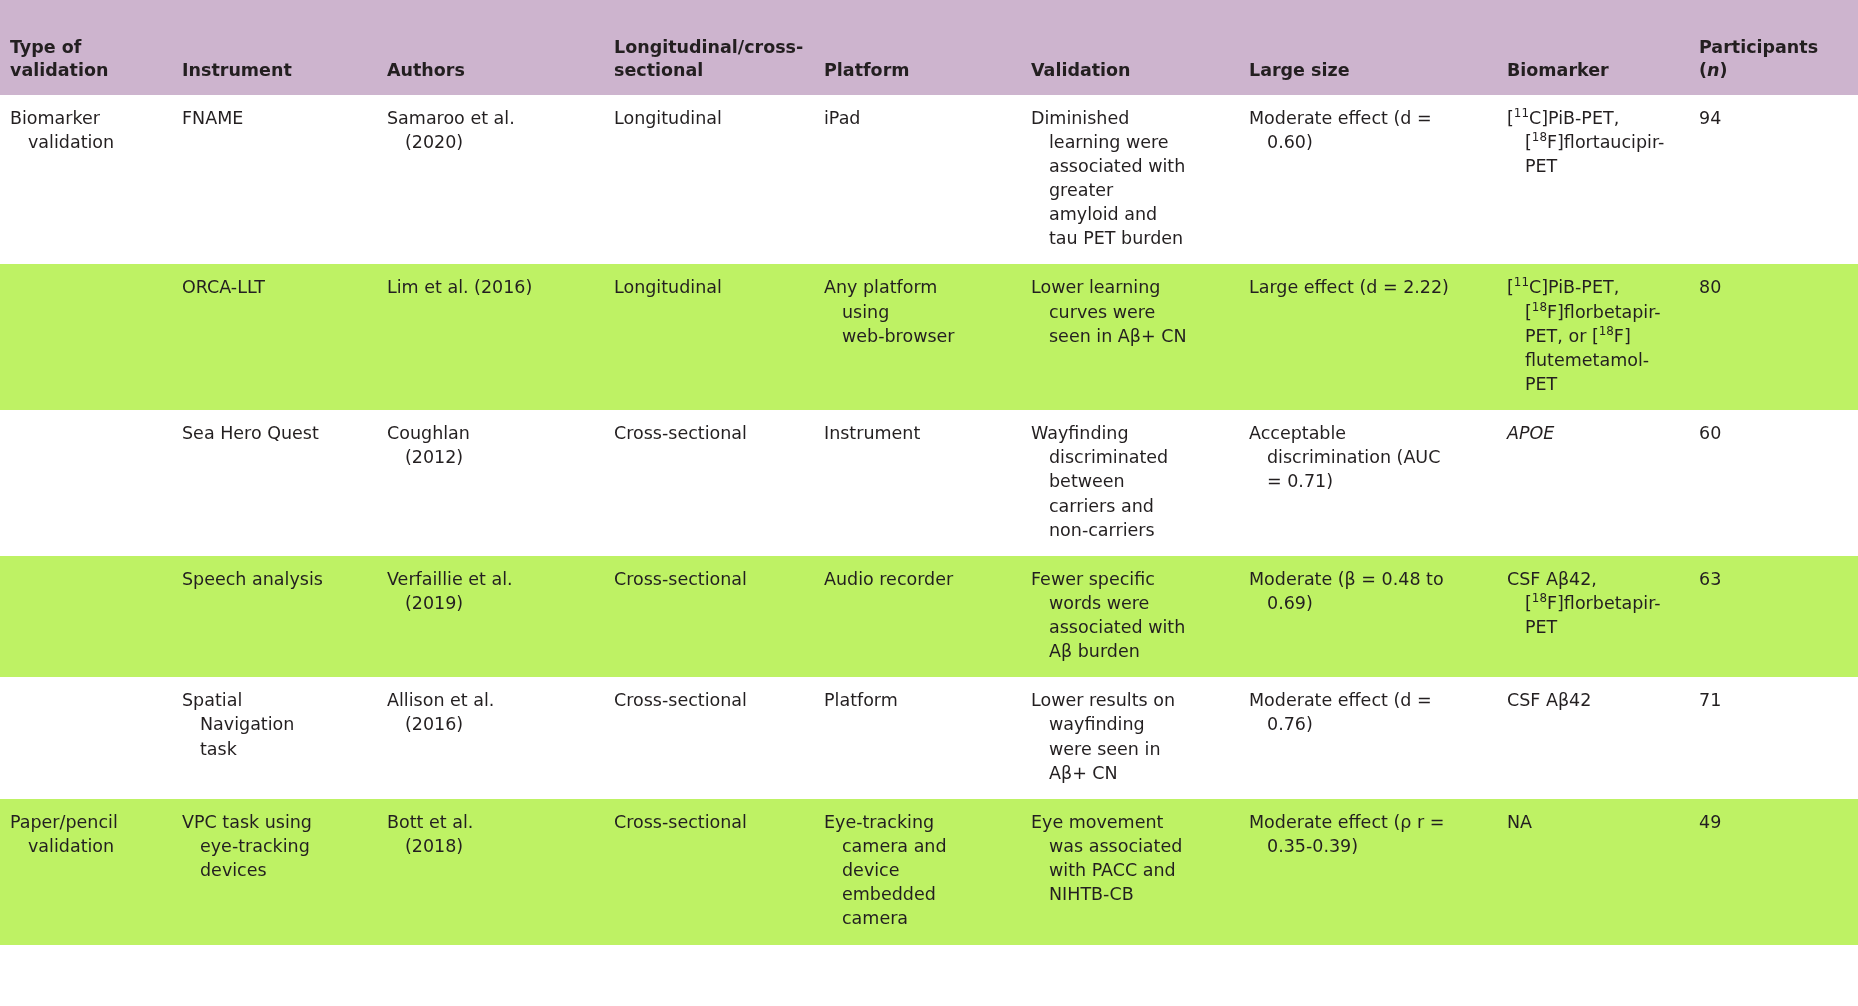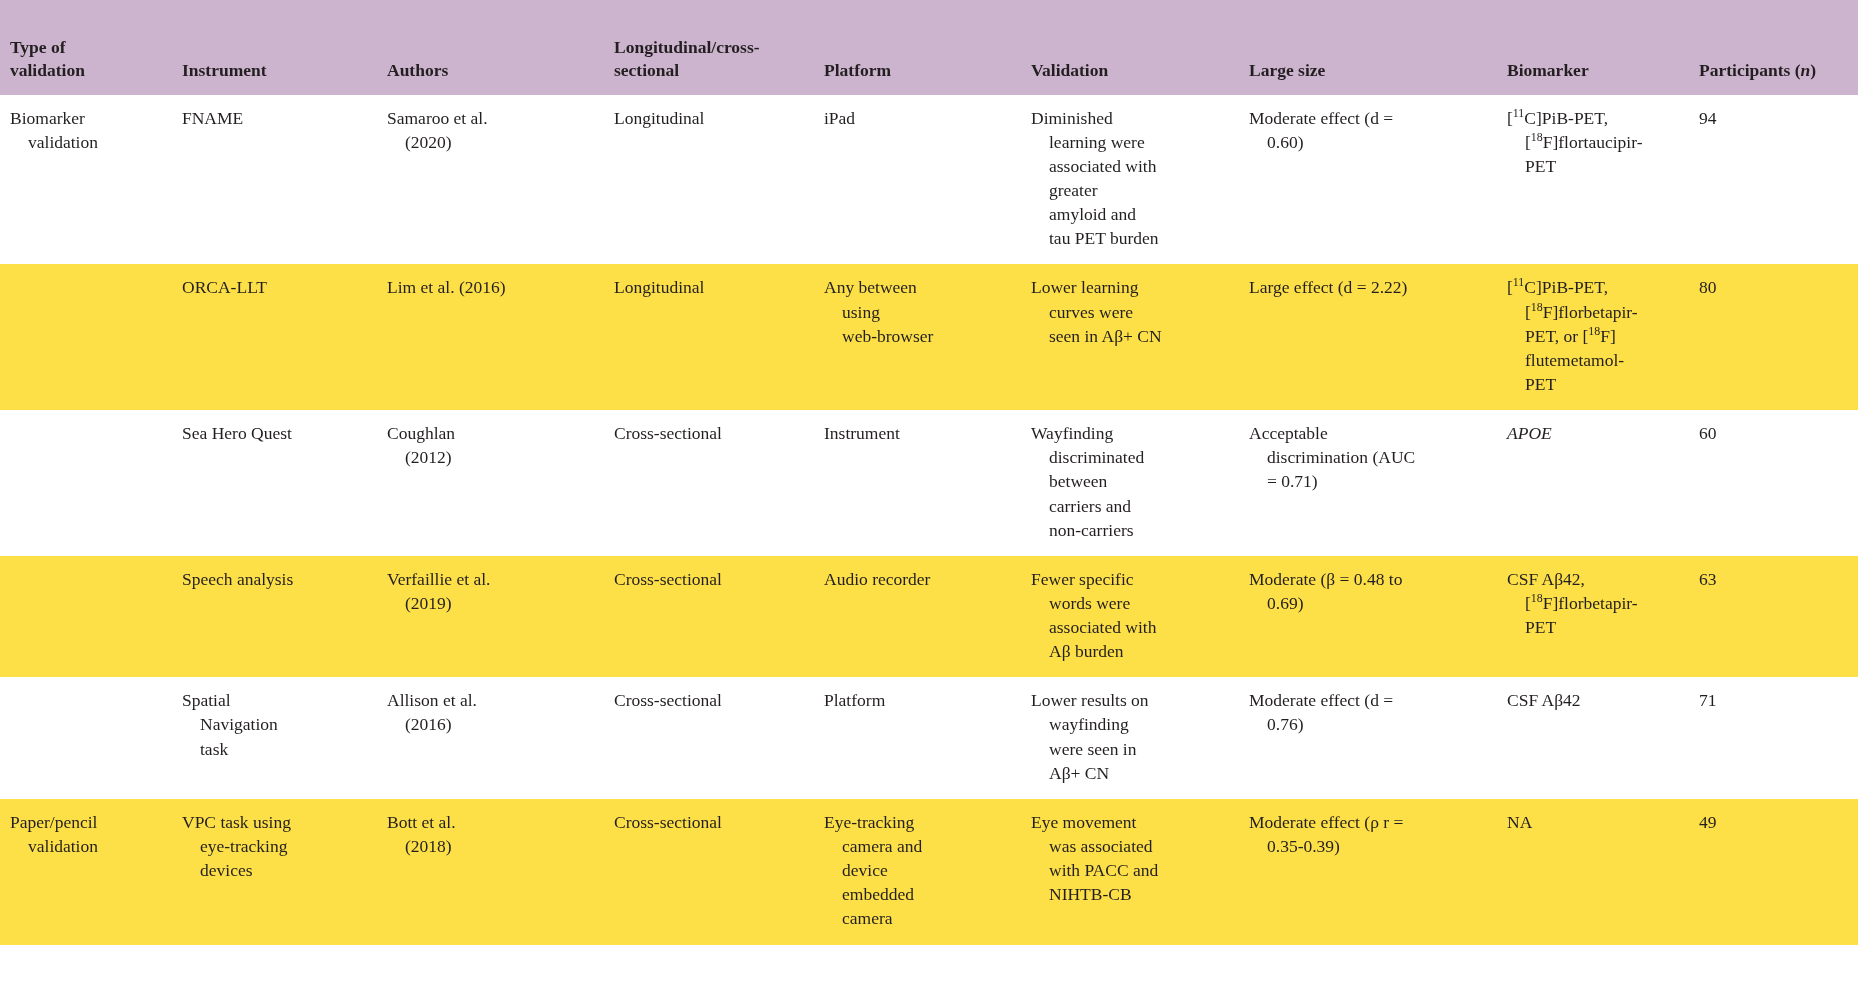--- a/index.html
+++ b/index.html
@@ -11,21 +11,20 @@
     width: 1858px;
     height: 1006px;
     font-family: "DejaVu Sans", "Liberation Sans", sans-serif;
     color: #231f20;
     overflow: hidden;
   }
   .table-wrap {
     width: 1838px;
     box-sizing: border-box;
     padding: 0;
-    font-family: Liberation Serif, serif;
   }
   table.data-table {
     border-collapse: collapse;
     width: 1858px;
     table-layout: fixed;
   }
   table.data-table thead th {
     background: #cdb4ce;
     text-align: left;
     vertical-align: bottom;
@@ -41,21 +40,21 @@
     background: #cdb4ce;
   }
   table.data-table tbody td {
     vertical-align: top;
     font-size: 17.5px;
     line-height: 1.38;
     padding: 11px 10px 14px 10px;
     color: #231f20;
   }
   tbody tr.shaded td {
-    background: #fde047;
+    background: #bef264;
   }
   tbody tr.plain td {
     background: #ffffff;
   }
   
   col.c0 { width: 172px; }
   col.c1 { width: 205px; }
   col.c2 { width: 227px; }
   col.c3 { width: 210px; }
   col.c4 { width: 207px; }
@@ -171,21 +170,21 @@
           <td>
             <span class="cell-text">ORCA-LLT</span>
           </td>
           <td>
             <span class="cell-text">Lim et al. (2016)</span>
           </td>
           <td>
             <span class="cell-text">Longitudinal</span>
           </td>
           <td>
-            <span class="cell-text">Any between
+            <span class="cell-text">Any platform
 using
 web-browser</span>
           </td>
           <td>
             <span class="cell-text">Lower learning
 curves were
 seen in Aβ+ CN</span>
           </td>
           <td>
             <span class="cell-text">Large effect (d = 2.22)</span>

